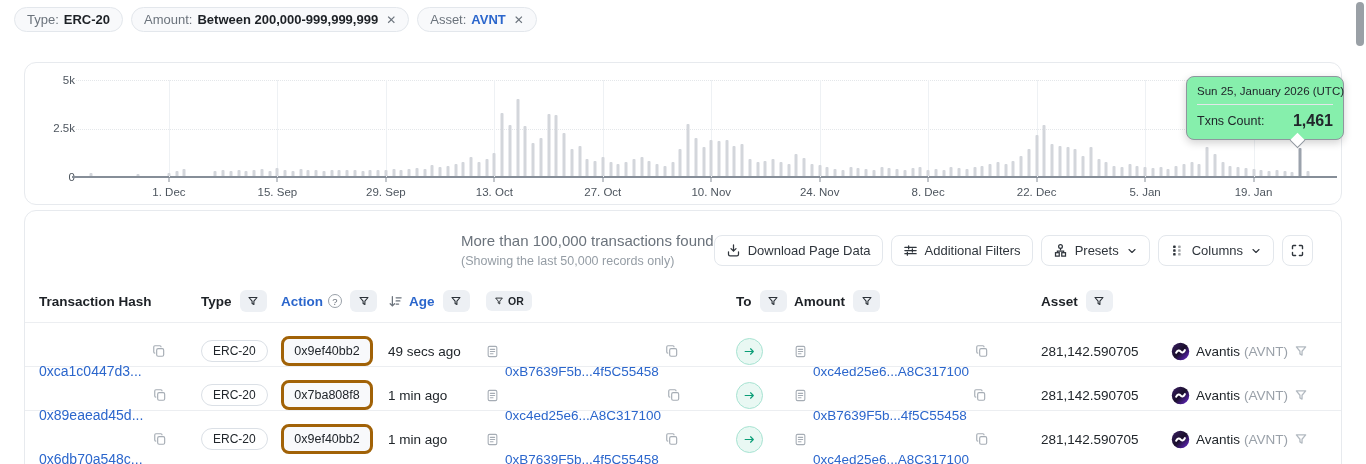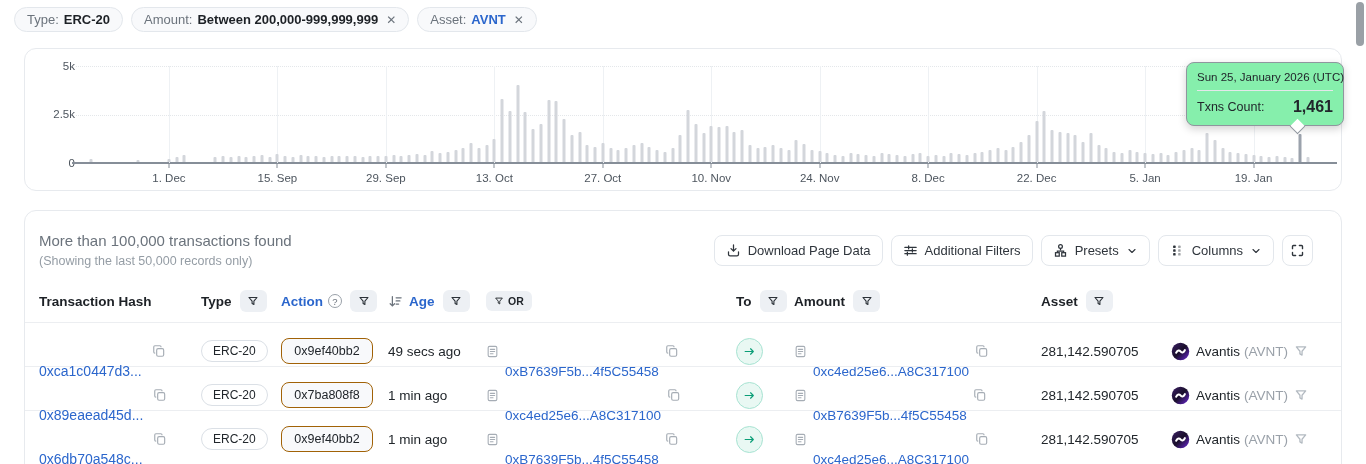--- a/index.html
+++ b/index.html
@@ -8,21 +8,21 @@
 
   
   .chips-row { position:absolute; top:7px; left:14px; display:flex; gap:8px; }
   .chip { display:inline-flex; align-items:center; gap:5px; height:25px; padding:0 12px;
     background:#f8f9fb; border:1px solid #e3e7ec; border-radius:14px; font-size:13px; color:#6b737c; }
   .chip b { color:#1d2126; font-weight:bold; }
   .chip .blue { color:var(--link); font-weight:bold; }
   .chip .x { color:#6b737c; font-size:12px; margin-left:3px; cursor:pointer; line-height:1; }
 
   
-  .chart-card { position:absolute; left:24px; top:48px; width:1318px; height:143px;
+  .chart-card { position:absolute; left:24px; top:62px; width:1318px; height:143px;
     background:#fff; border:1px solid #e7eaee; border-radius:12px; }
   .plot { position:absolute; left:51px; top:17px; width:1255px; height:97px; }
   .hgrid { position:absolute; left:0; right:0; height:0; border-top:1px dotted #e4e7ea; }
   .vgrid { position:absolute; top:0; bottom:0; width:1px; background:#eef1f4; }
   .baseline { position:absolute; left:-4px; right:-6px; bottom:-1px; height:2px; background:#868e98; }
   .bar { position:absolute; bottom:1px; width:3px; background:var(--bar); border-radius:1px 1px 0 0;
     transform:translateX(-50%); z-index:2; }
   .bar.hl { background:var(--bar_highlight); }
   .ylab { position:absolute; right:1266px; width:40px; text-align:right; font-size:11.5px; color:#4d555e; }
   .xaxis { position:absolute; left:51px; top:114px; width:1255px; height:26px; }
@@ -35,21 +35,21 @@
     padding:8px 10px 9px; z-index:10; }
   .tt-date { font-size:11.5px; color:#21262b; padding-bottom:7px; border-bottom:1px solid #e4e7ea; white-space:nowrap; }
   .tt-row { padding-top:7px; display:flex; justify-content:space-between; align-items:center; font-size:12.5px; }
   .tt-row b { font-size:16px; font-weight:bold; }
   .tt-arrow { position:absolute; bottom:-6.5px; right:40px; width:11px; height:11px; background:#fff;
     border-right:1px solid #8f969e; border-bottom:1px solid #8f969e; transform:rotate(45deg); }
 
   
   .table-card { position:absolute; left:24px; top:210px; width:1318px; height:300px;
     background:#fff; border:1px solid #e7eaee; border-radius:12px; }
-  .card-head { display:flex; justify-content:space-between; align-items:flex-start; padding:21px 28px 10px 14px; }
+  .card-head { display:flex; justify-content:flex-end; align-items:flex-start; padding:21px 28px 10px 14px; }
   .summary { font-size:15px; color:#6b737c; }
   .summary-note { font-size:12.5px; color:#959da5; margin-top:5px; }
   .toolbar { display:flex; gap:8px; margin-top:3px; }
   .btn { display:inline-flex; align-items:center; gap:7px; height:31px; padding:0 11px;
     background:#fff; border:1px solid #e3e7ec; border-radius:8px; font-size:13px; color:#2f353c; cursor:pointer; white-space:nowrap; }
   .btn svg { flex:none; }
   .btn.icon-only { width:31px; padding:0; justify-content:center; }
 
   .grid { display:grid; grid-template-columns:162px 80px 107px 98px 250px 58px 247px 130px 158px;
     align-items:center; padding:0 14px; }
@@ -64,21 +64,21 @@
   .or-pill { display:inline-flex; align-items:center; gap:4px; background:#edf0f4; border-radius:6px;
     padding:4px 8px; font-size:10.5px; font-weight:bold; color:#21262b; cursor:pointer; }
 
   .trow { height:44px; border-top:1px solid #eceef1; font-size:13.5px; }
   .cell { display:flex; align-items:center; min-width:0; }
   a.link { color:var(--link); text-decoration:none; white-space:nowrap; cursor:pointer;margin-top:40px; }
   .hash-link { font-size:14px; }
   .icbtn { display:inline-flex; color:#a6adb5; cursor:pointer; flex:none; }
   .ml10 { margin-left:10px; } .mr6 { margin-right:6px; } .ml6 { margin-left:6px; }
   .pill-type { border:1px solid #dbe0e6; border-radius:999px; padding:3px 11px; font-size:12px; background:#fff; }
-  .pill-method { border:1px solid #a16207; background:#f8f9fb; border-radius:8px; padding:5px 0;
+  .pill-method { border:3px solid #a16207; background:#f8f9fb; border-radius:8px; padding:5px 0;
     font-size:12.5px; min-width:92px; text-align:center; cursor:default; }
   .arrow-circle { display:inline-flex; align-items:center; justify-content:center; width:27px; height:27px;
     border-radius:50%; background:#e9f8f3; border:1px solid #a7e3d2; color:var(--green); }
   .asset-logo { width:19px; height:19px; border-radius:50%; flex:none; }
   .asset-sym { color:#9aa1a9; margin-left:4px; }
   .asset-funnel { color:#b3bac1; margin-left:6px; cursor:pointer; display:inline-flex; }
 
   
   .scroll-thumb { position:absolute; right:2px; top:2px; width:8px; height:44px; background:#9aa0a6; border-radius:4px; }
 </style>

